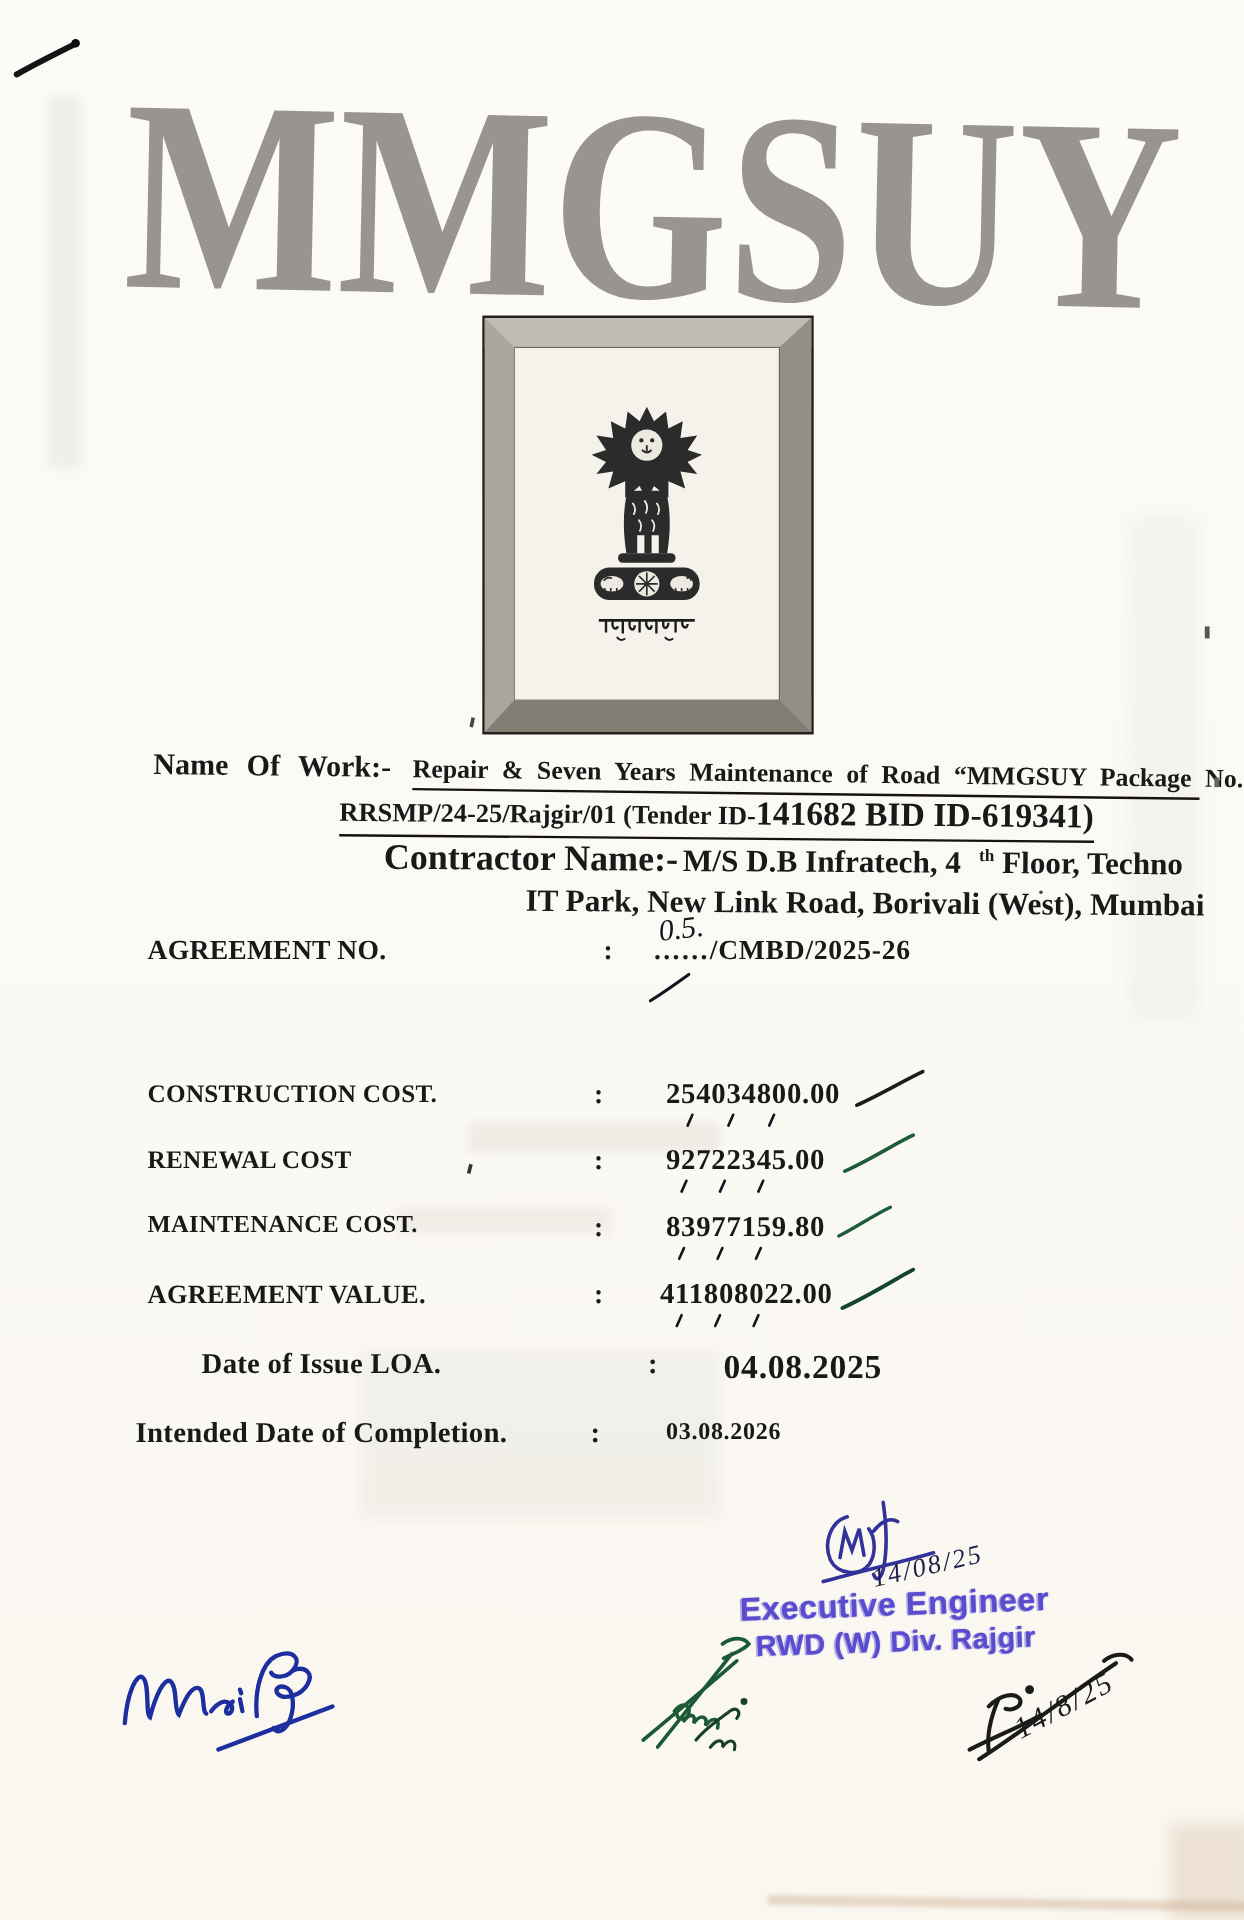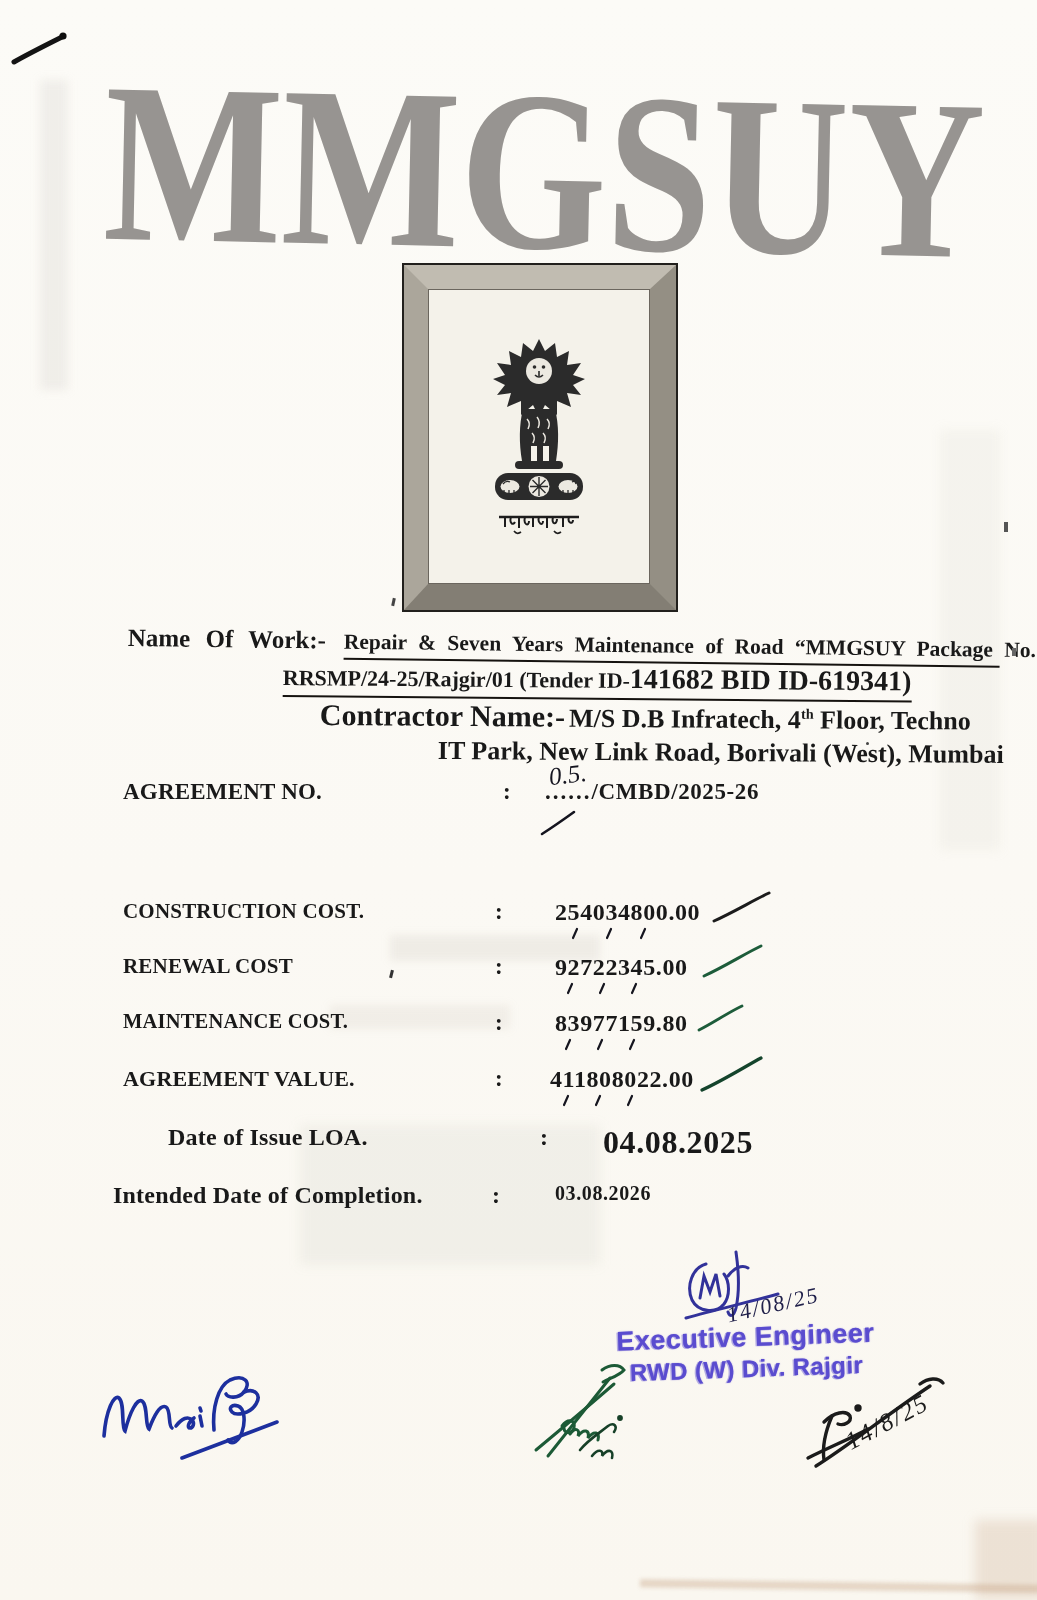--- a/index.html
+++ b/index.html
@@ -36,21 +36,21 @@
   
   .stamp{
     width:260px;text-align:center;transform:rotate(-2deg);
     font-family:"Liberation Sans","DejaVu Sans",sans-serif;font-weight:bold;
     color:#5a4ccf;
     text-shadow:0 0 1.2px rgba(90,76,207,.65), -1.6px .6px 0 rgba(90,76,207,.4);
   }
   .stamp .l1{font-size:27px;letter-spacing:.5px;}
   .stamp .l2{font-size:24px;letter-spacing:.4px;margin-top:2px;}
   .ann-date{font-style:italic;letter-spacing:2px;}
-  sup.ord{font-size:.55em;vertical-align:super;}
+  sup.ord{font-size:.55em;vertical-align:super;margin-left:15px;}
 </style>
 </head>
 <body>
 
 <div class="page">
 
   <div class="abs smudge" style="left:40px;top:80px;width:28px;height:310px;background:rgba(190,185,175,.18);filter:blur(5px);"></div>
   <div class="abs smudge" style="left:390px;top:935px;width:210px;height:26px;background:rgba(170,165,150,.14);filter:blur(4px);"></div>
   <div class="abs smudge" style="left:330px;top:1005px;width:180px;height:24px;background:rgba(170,165,150,.12);filter:blur(4px);"></div>
   <div class="abs smudge" style="left:300px;top:1125px;width:300px;height:140px;background:rgba(160,165,145,.10);filter:blur(6px);"></div>
@@ -180,21 +180,21 @@
       <path d="M2,34 C24,24 46,10 61,2" stroke="#14442c" stroke-width="3.2" fill="none" stroke-linecap="round"></path>
     </svg>
     <svg class="abs" style="left:556px;top:27px" width="110" height="14" viewBox="0 0 110 14">
       <path d="M8,12 L12,3 M40,12 L44,3 M72,12 L76,3" stroke="#15151f" stroke-width="2.2" stroke-linecap="round"></path>
     </svg>
   </div>
 
   <div class="abs frow" style="top:1124px;margin-left:48px;">
     <span class="abs flabel" style="left:120px;font-size:24px;">Date of Issue LOA.</span>
     <span class="abs fcolon" style="left:492px;font-size:24px;">:</span>
-    <span class="abs fvalue nw" style="left:555px;font-size:32px;">04.08.2025</span>
+    <span class="abs fvalue nw" style="left:555px;font-size:28px;">04.08.2025</span>
   </div>
 
   <div class="abs frow" style="top:1182px;">
     <span class="abs flabel" style="left:113px;font-size:24px;">Intended Date of Completion.</span>
     <span class="abs fcolon" style="left:492px;font-size:24px;">:</span>
     <span class="abs fvalue nw" style="left:555px;font-size:20px;">03.08.2026</span>
   </div>
 
   <svg class="abs" style="left:678px;top:1246px" width="135" height="90" viewBox="0 0 135 90">
     <g stroke="#32329a" stroke-width="3" fill="none" stroke-linecap="round">

